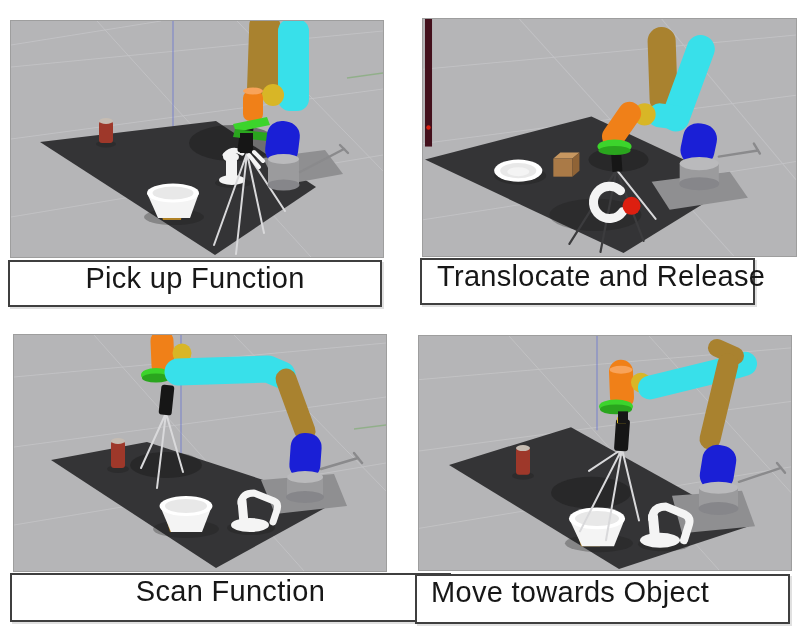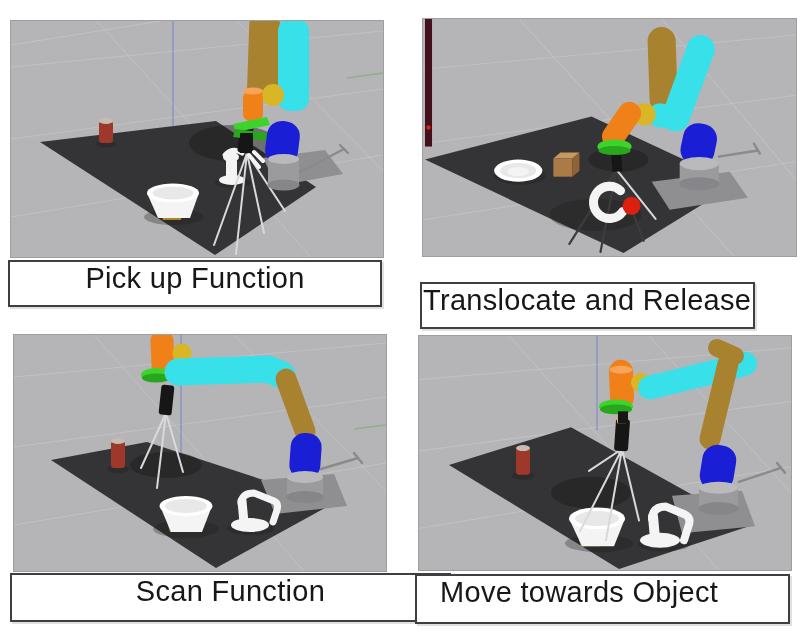--- a/index.html
+++ b/index.html
@@ -168,21 +168,21 @@
           <ellipse class="f-pedl" cx="275.5" cy="144" rx="19.5" ry="6.5"></ellipse>
           <ellipse class="f-pedd" cx="275.5" cy="164" rx="20" ry="6.5"></ellipse>
         </g>
         <g>
           <line class="rod" x1="295" y1="137" x2="334" y2="131"></line>
           <path class="rod" d="M330,124 L336,134"></path>
         </g>
       </g>
     </svg>
   </div>
-  <div class="caption left" style="left:420px;top:258px;width:335px;height:47px;padding-left:1px;margin-top:24px;">
+  <div class="caption left" style="left:420px;top:258px;width:335px;height:47px;padding-left:15px;">
     <span>Translocate and Release</span>
   </div>
 </div>
 
 <div class="cell">
   <div class="panel" style="left:13px;top:334px;width:372px;height:236px;">
     <svg viewBox="0 0 372 236" preserveAspectRatio="none">
       <rect class="f-bg" width="372" height="236"></rect>
       <g class="grid">
         <path d="M0,42 L372,8 M0,112 L372,62 M0,190 L372,128 M80,0 L290,236 M220,0 L372,156"></path>
@@ -289,16 +289,16 @@
         <ellipse class="f-green" cx="197" cy="71" rx="17" ry="7"></ellipse>
         <ellipse class="f-greend" cx="197" cy="74" rx="16" ry="5"></ellipse>
         <rect class="f-black" x="199" y="76" width="10" height="12"></rect>
         <g>
           <line class="rod" x1="320" y1="147" x2="362" y2="133"></line>
           <path class="rod" d="M358,128 L366,138"></path>
         </g>
       </g>
     </svg>
   </div>
-  <div class="caption left" style="left:415px;top:574px;width:375px;height:50px;padding-left:23px;">
+  <div class="caption left" style="left:415px;top:574px;width:375px;height:50px;padding-left:14px;">
     <span>Move towards Object</span>
   </div>
 </div>
 
 </body></html>

